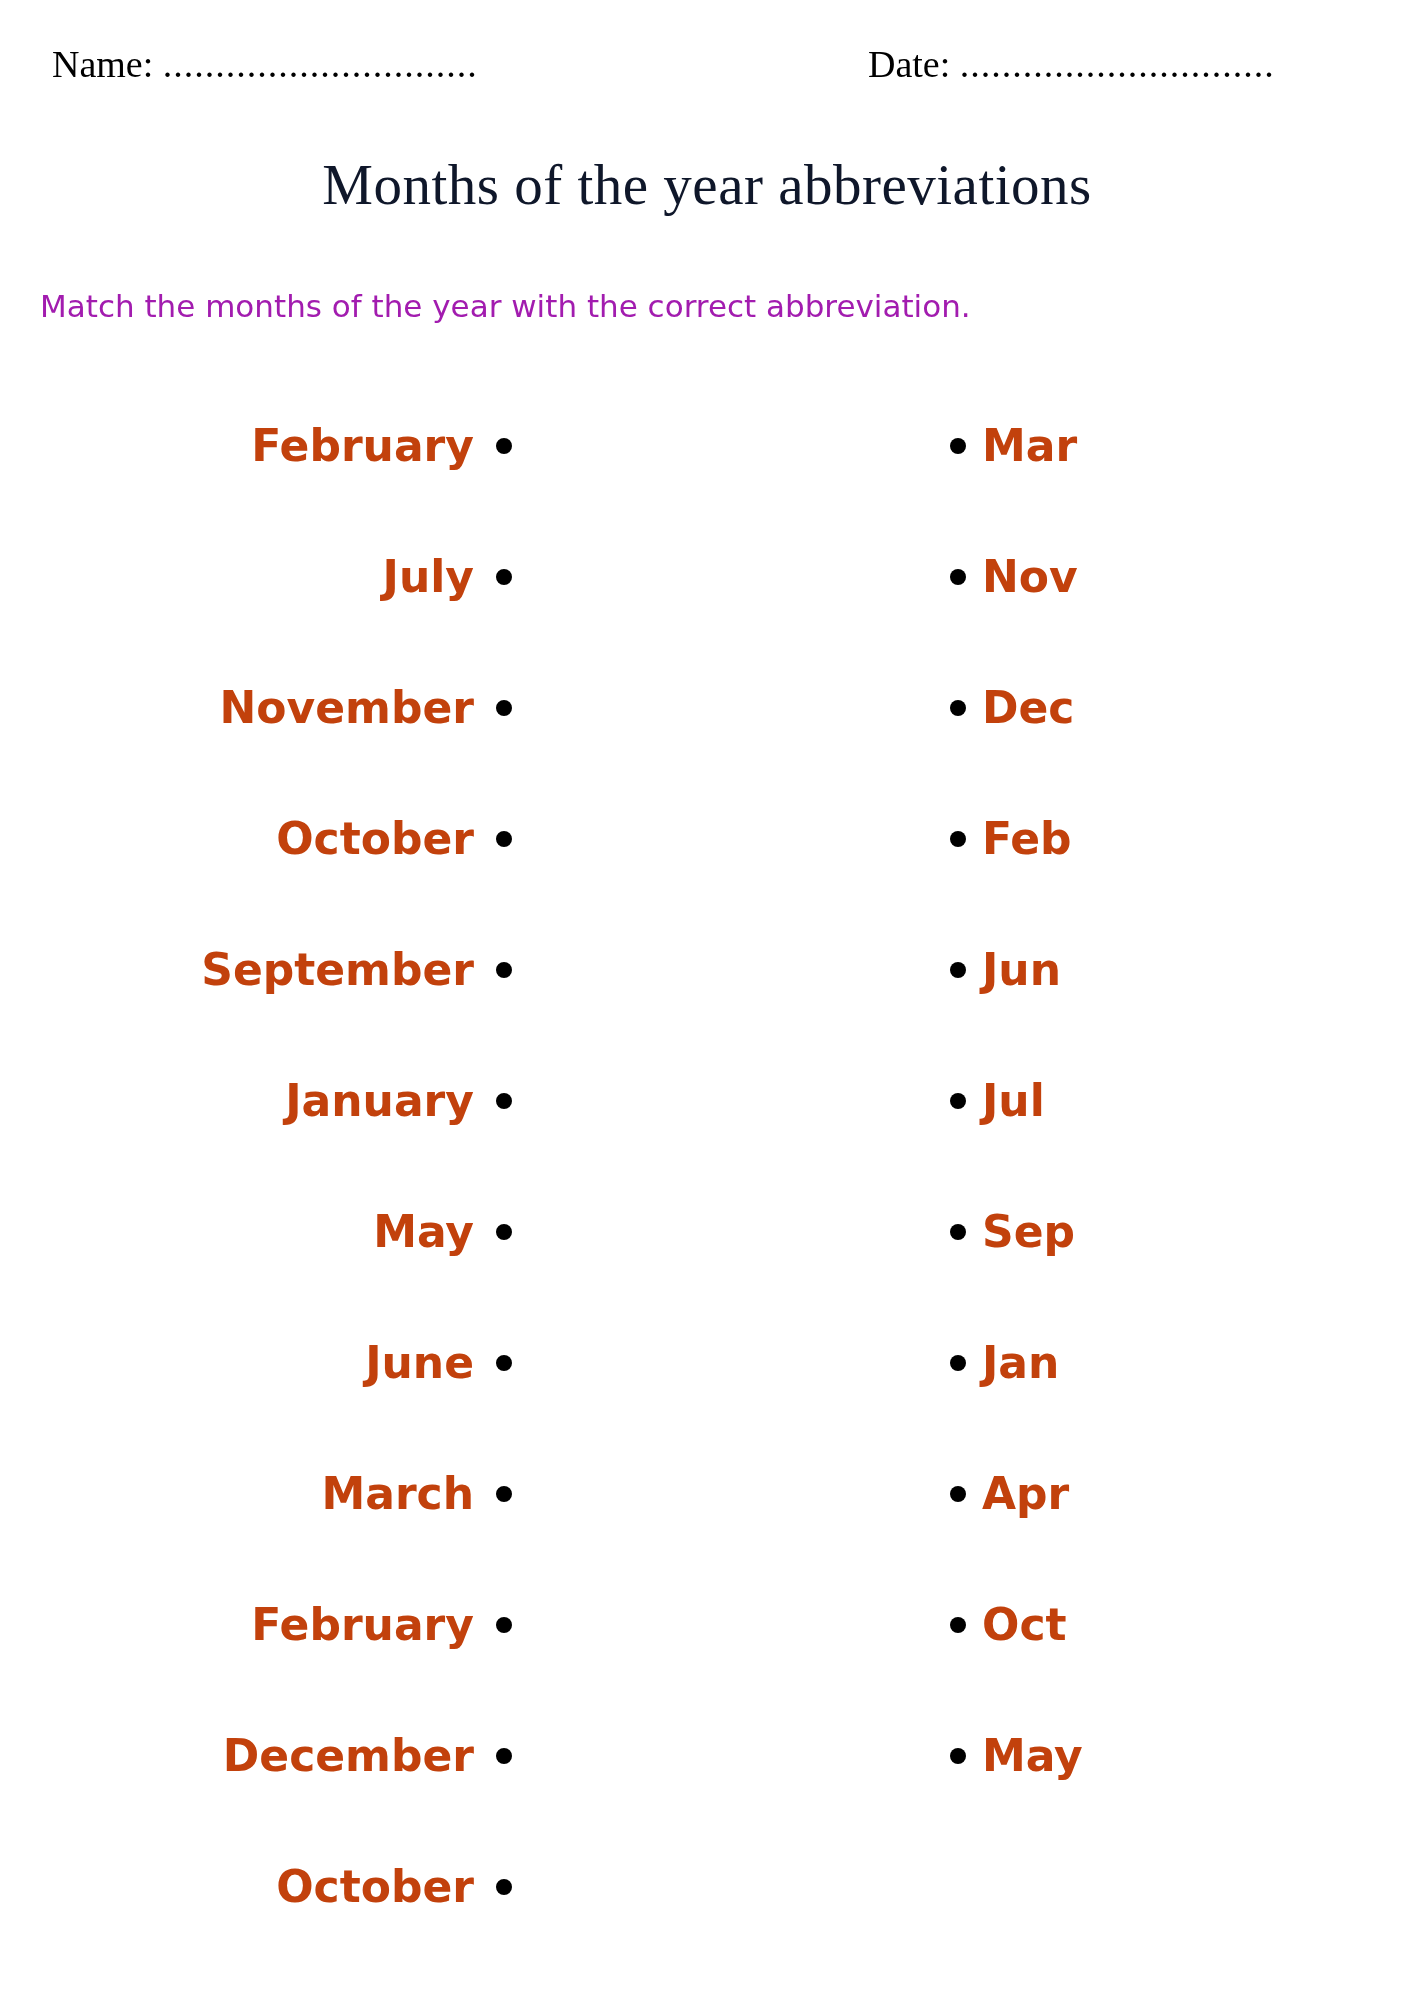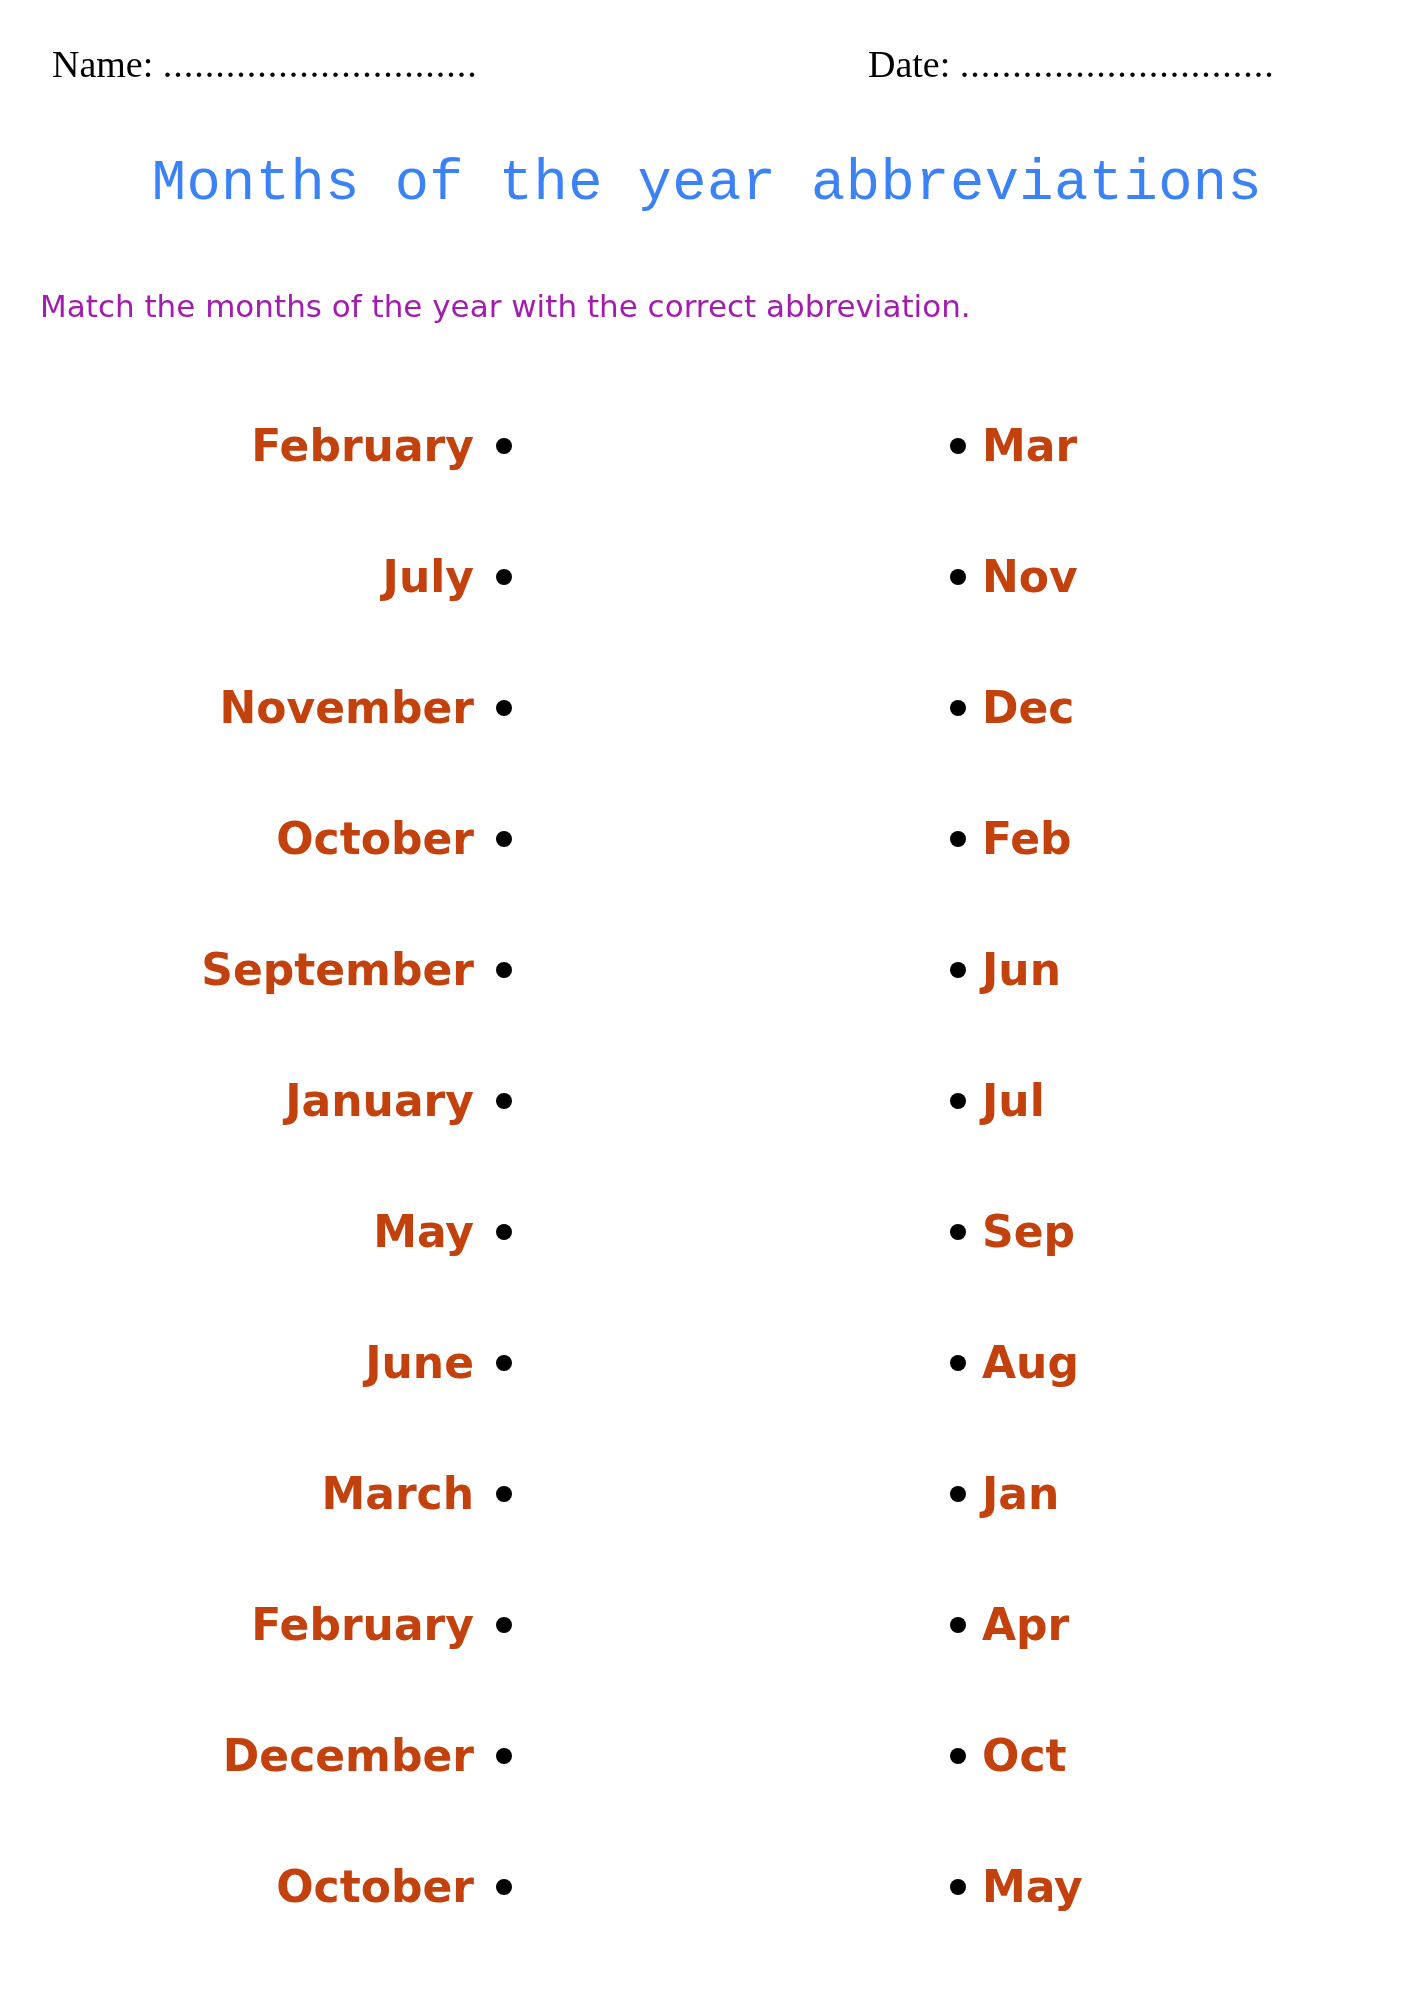--- a/index.html
+++ b/index.html
@@ -51,25 +51,25 @@
     letter-spacing: 1px;
   }
 
   
   .title {
     position: absolute;
     top: 152px;
     left: 0;
     width: 1414px;
     text-align: center;
-    font-family: Liberation Mono, monospace;
+    font-family: Liberation Serif, serif;
     font-size: 57px;
     font-weight: 400;
     letter-spacing: 0.5px;
-    color: #3b82f6;
+    color: #0f172a;
   }
 
   
   .instruction {
     position: absolute;
     top: 288px;
     left: 40px;
     width: 1340px;
     font-family: "DejaVu Sans", sans-serif;
     font-size: 31px;
@@ -234,24 +234,20 @@
       <div class="row">
         <span class="dot"></span>
         <span class="word">Jul</span>
       </div>
       <div class="row">
         <span class="dot"></span>
         <span class="word">Sep</span>
       </div>
       <div class="row">
         <span class="dot"></span>
-        <span class="word">Aug</span>
-      </div>
-      <div class="row">
-        <span class="dot"></span>
         <span class="word">Jan</span>
       </div>
       <div class="row">
         <span class="dot"></span>
         <span class="word">Apr</span>
       </div>
       <div class="row">
         <span class="dot"></span>
         <span class="word">Oct</span>
       </div>

